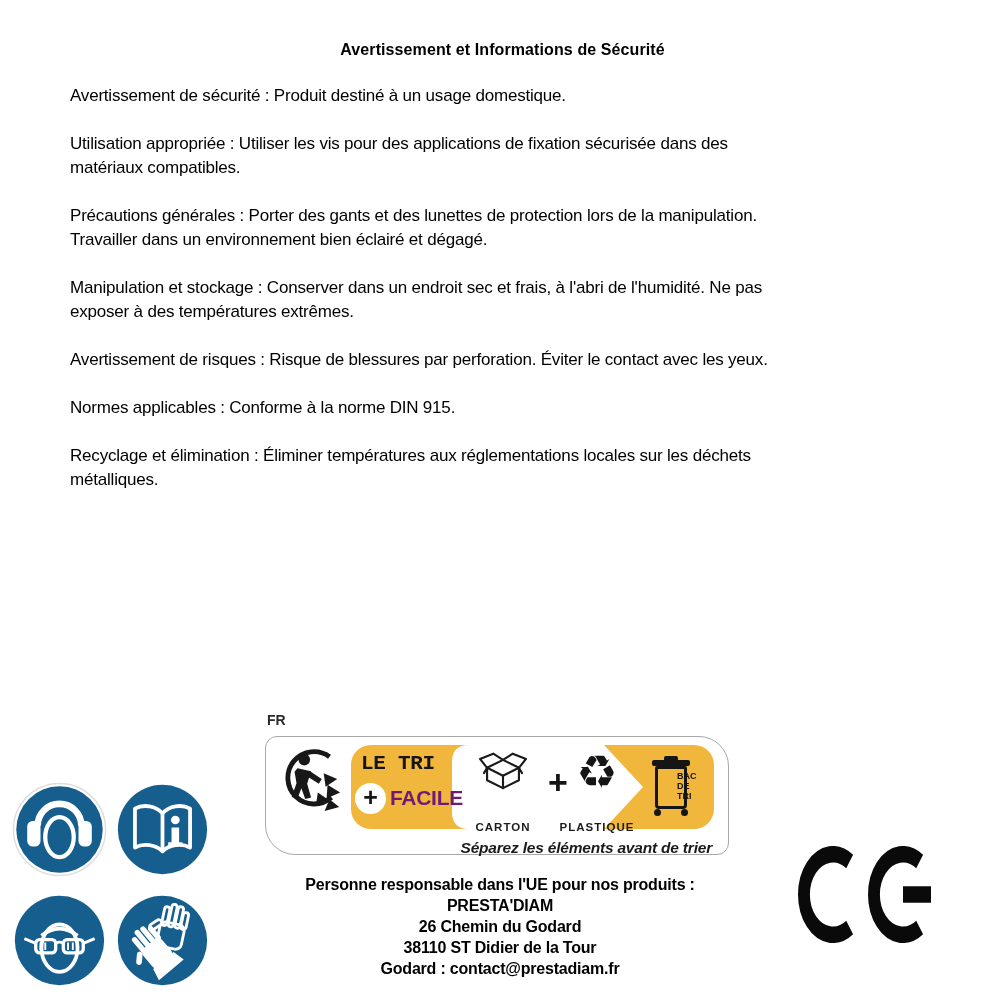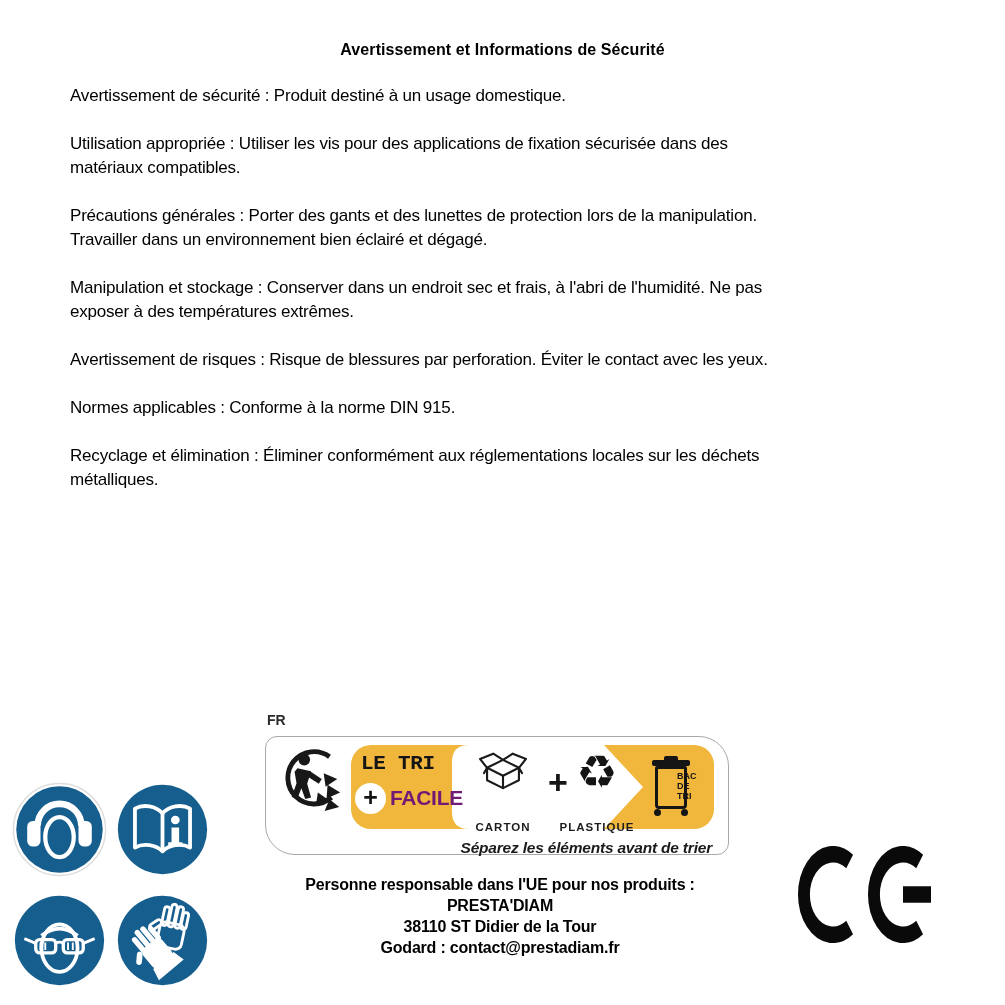--- a/index.html
+++ b/index.html
@@ -91,21 +91,21 @@
 <div class="abs body-text">
   <div class="para">Avertissement de sécurité : Produit destiné à un usage domestique.</div>
   <div class="para">Utilisation appropriée : Utiliser les vis pour des applications de fixation sécurisée dans des
 matériaux compatibles.</div>
   <div class="para">Précautions générales : Porter des gants et des lunettes de protection lors de la manipulation.
 Travailler dans un environnement bien éclairé et dégagé.</div>
   <div class="para">Manipulation et stockage : Conserver dans un endroit sec et frais, à l'abri de l'humidité. Ne pas
 exposer à des températures extrêmes.</div>
   <div class="para">Avertissement de risques : Risque de blessures par perforation. Éviter le contact avec les yeux.</div>
   <div class="para">Normes applicables : Conforme à la norme DIN 915.</div>
-  <div class="para">Recyclage et élimination : Éliminer conformément aux réglementations locales sur les déchets
+  <div class="para">Recyclage et élimination : Éliminer températures aux réglementations locales sur les déchets
 métalliques.</div>
 </div>
 
 <div class="abs icon-grid">
 
   <svg class="micon" viewBox="0 0 100 100">
     <circle cx="50" cy="50" r="48.5" fill="#fff" stroke="#ddd" stroke-width="1.5"></circle>
     <circle class="bg" cx="50" cy="50" r="45.5"></circle>
     <path d="M27 46 a23 23 0 0 1 46 0" stroke="#fff" stroke-width="7" fill="none"></path>
     <rect x="16" y="41" width="14" height="27" rx="6" fill="#fff"></rect>
@@ -216,20 +216,21 @@
       <div class="bin-wheel right"></div>
     </div>
   </div>
 
   <div class="abs tri-caption">Séparez les éléments avant de trier</div>
 </div>
 
 <div class="abs resp-block">
   <div class="resp-line">Personne responsable dans l'UE pour nos produits :</div>
   <div class="resp-line">PRESTA'DIAM</div>
+  <div class="resp-line">26 Chemin du Godard</div>
   <div class="resp-line">38110 ST Didier de la Tour</div>
   <div class="resp-line">Godard : contact@prestadiam.fr</div>
 </div>
 
 <svg class="abs ce" viewBox="0 0 200 100" preserveAspectRatio="none">
   <g stroke="#0a0a0a" stroke-width="17" fill="none">
     <path d="M73.8 16 A41.5 41.5 0 1 0 73.8 84"></path>
     <path d="M173.8 16 A41.5 41.5 0 1 0 173.8 84"></path>
     <path d="M150 50 H190"></path>
   </g>

